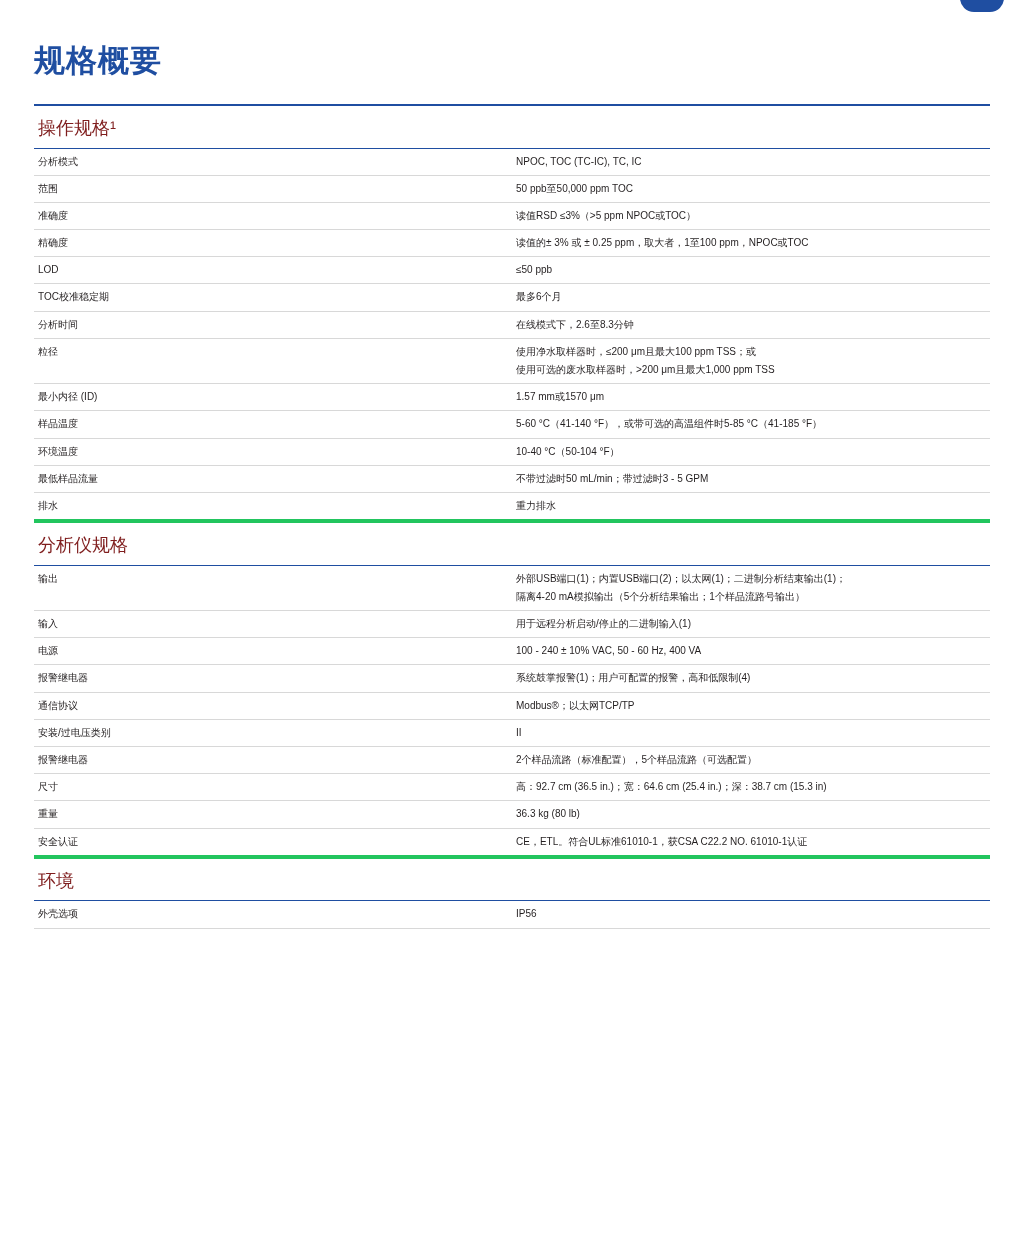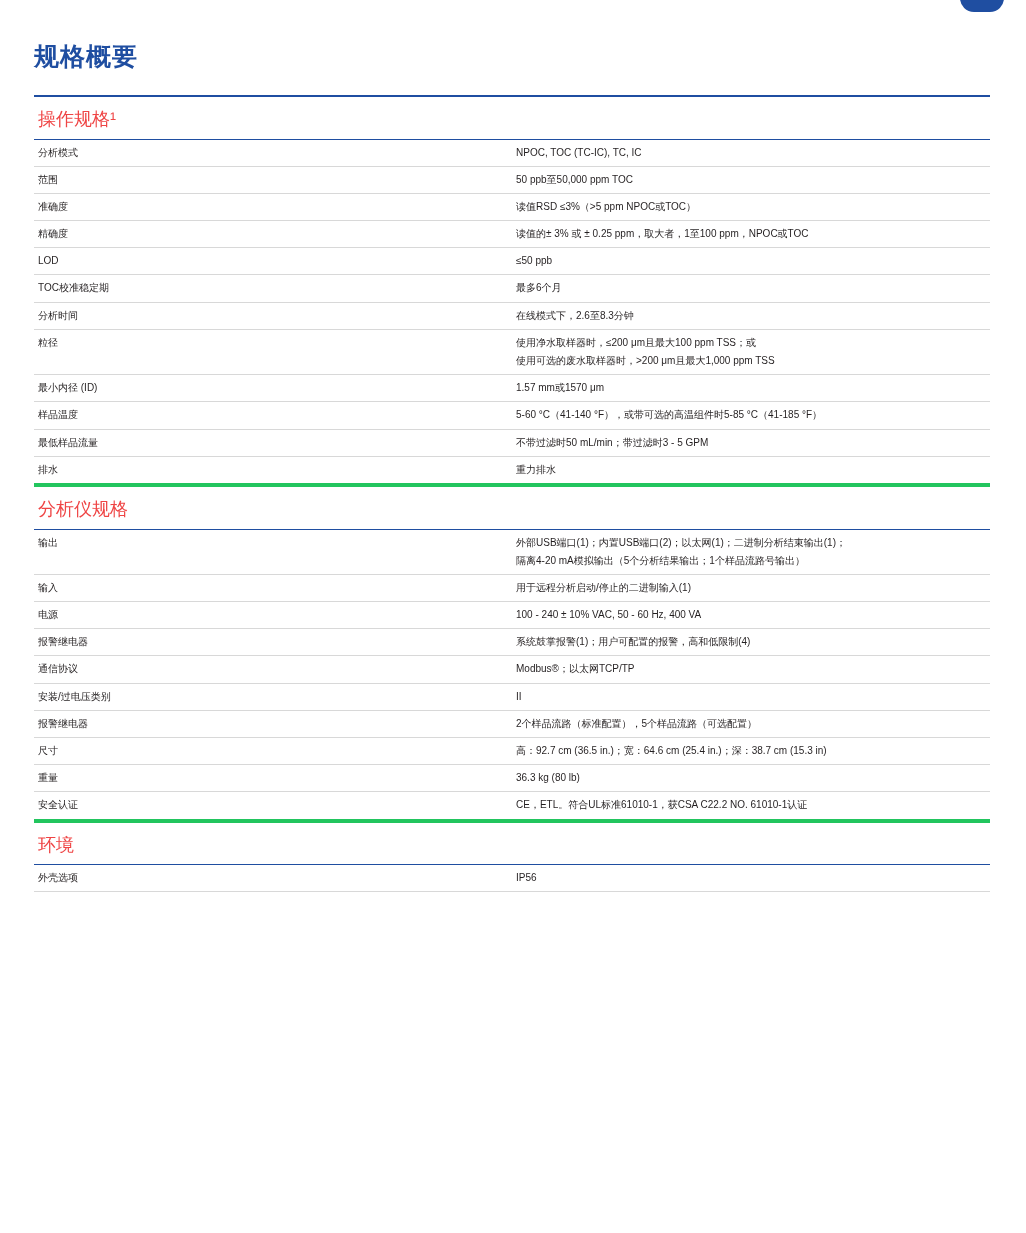--- a/index.html
+++ b/index.html
@@ -24,21 +24,21 @@
     background: #1f4ea1;
     border-radius: 0 0 14px 14px;
   }
   .page {
     padding: 0 36px 0 34px;
     box-sizing: border-box;
     width: 1026px;
   }
   h1.page-title {
     color: #1f4ea1;
-    font-size: 25px;
+    font-size: 31px;
     font-weight: bold;
     letter-spacing: 1px;
     margin: 40px 0 22px 0;
     padding: 0;
   }
   table.spec-table {
     width: 100%;
     border-collapse: collapse;
     table-layout: fixed;
   }
@@ -48,21 +48,21 @@
     font-size: 10px;
     line-height: 1.42;
   }
   td.label-col {
     width: 330px;
   }
   tr.data-row {
     border-bottom: 1px solid #d8d8d8;
   }
   tr.section-row > td {
-    color: #ef4444;
+    color: #7f1d1d;
     font-size: 18px;
     font-weight: normal;
     padding: 10px 4px 6px 4px;
   }
   tr.section-row {
     border-top: 4px solid #22c55e;
     border-bottom: 1.5px solid #1f4ea1;
   }
   tr.section-row.first-section {
     border-top: 2px solid #1f4ea1;
@@ -145,20 +145,26 @@
             <span class="value-line">1.57 mm或1570 μm</span>
           </td>
         </tr>
         <tr class="data-row">
           <td class="label-col">样品温度</td>
           <td class="value-col">
             <span class="value-line">5-60 °C（41-140 °F），或带可选的高温组件时5-85 °C（41-185 °F）</span>
           </td>
         </tr>
         <tr class="data-row">
+          <td class="label-col">环境温度</td>
+          <td class="value-col">
+            <span class="value-line">10-40 °C（50-104 °F）</span>
+          </td>
+        </tr>
+        <tr class="data-row">
           <td class="label-col">最低样品流量</td>
           <td class="value-col">
             <span class="value-line">不带过滤时50 mL/min；带过滤时3 - 5 GPM</span>
           </td>
         </tr>
         <tr class="data-row last-row">
           <td class="label-col">排水</td>
           <td class="value-col">
             <span class="value-line">重力排水</span>
           </td>

